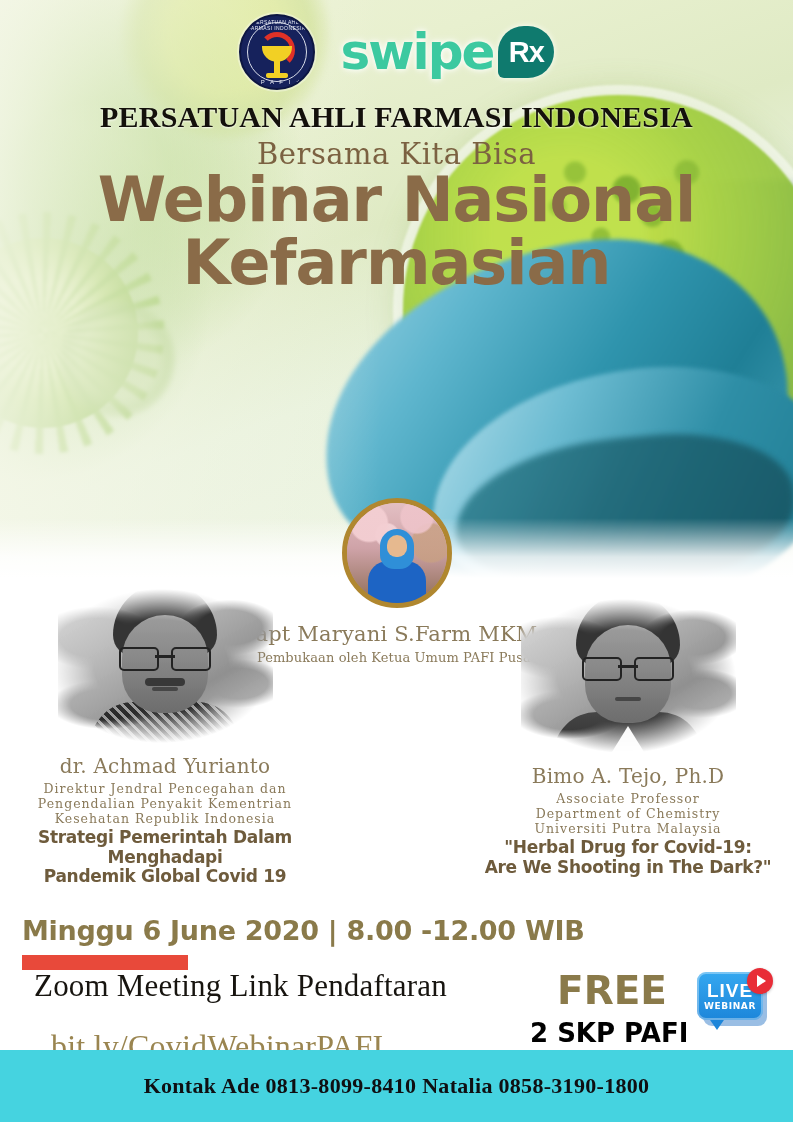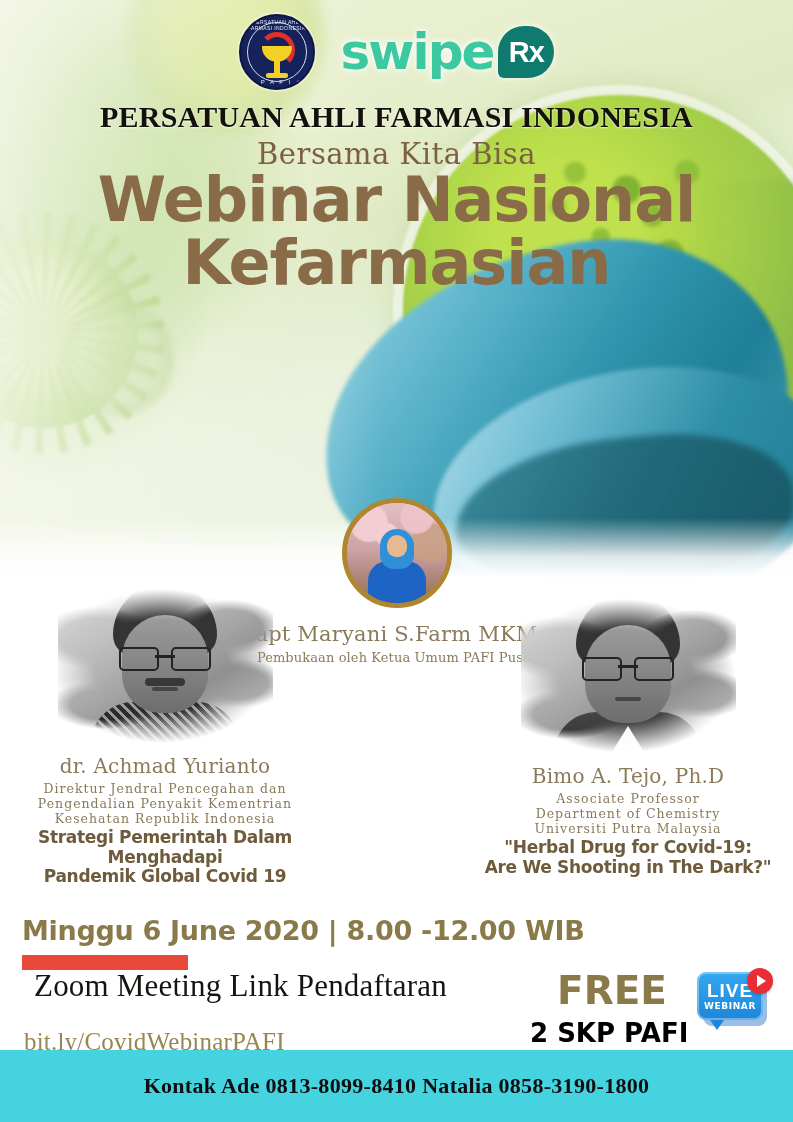--- a/index.html
+++ b/index.html
@@ -313,22 +313,22 @@
   .redbar{
     position:absolute;left:22px;top:955px;width:166px;height:15px;background:#e8493a;
   }
   .zoomline{
     position:absolute;left:22px;top:968px;
     font-family:"Liberation Serif", serif;font-size:31px;color:#17140f;
     letter-spacing:0.2px;
     margin-left:12px;
   }
   .bitly{
-    position:absolute;left:24px;top:1028px;
-    font-family:"Liberation Serif", serif;font-size:25px;color:#9a8550;
+    position:absolute;left:51px;top:1028px;
+    font-family:"Liberation Serif", serif;font-size:32px;color:#9a8550;
     letter-spacing:0.2px;
   }
   .free{
     position:absolute;left:557px;top:968px;
     font-family:"DejaVu Sans", sans-serif;font-weight:700;font-size:39px;
     color:#8a7a4a;letter-spacing:0px;
   }
   .skp{
     position:absolute;left:530px;top:1018px;
     font-family:"DejaVu Sans", sans-serif;font-weight:700;font-size:26px;

